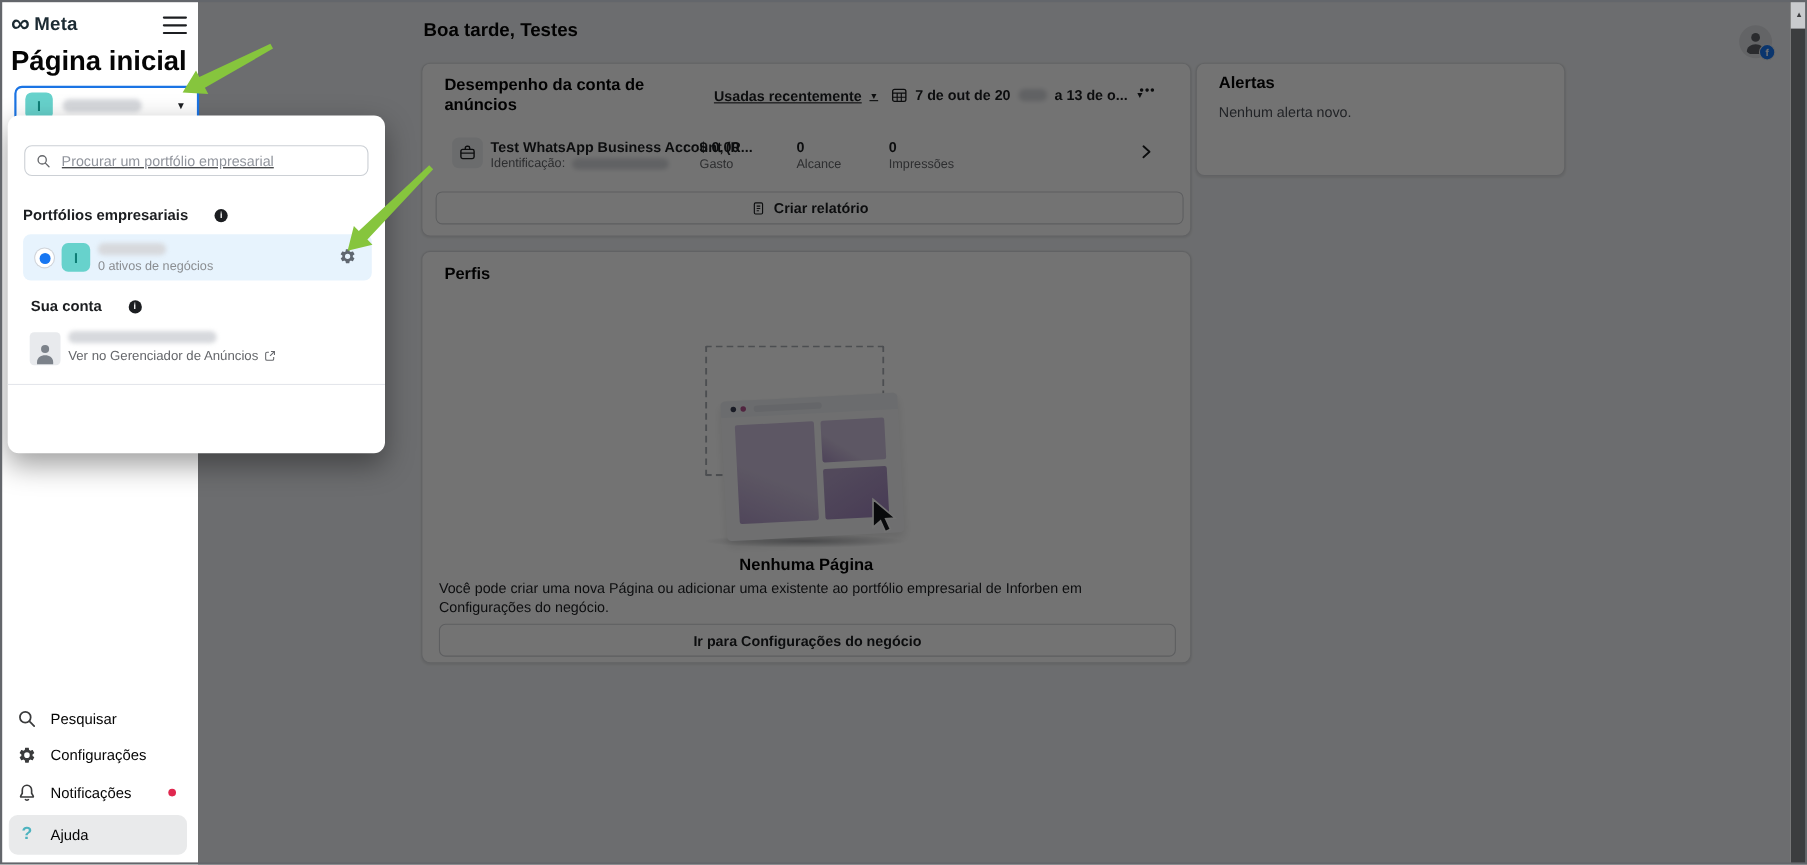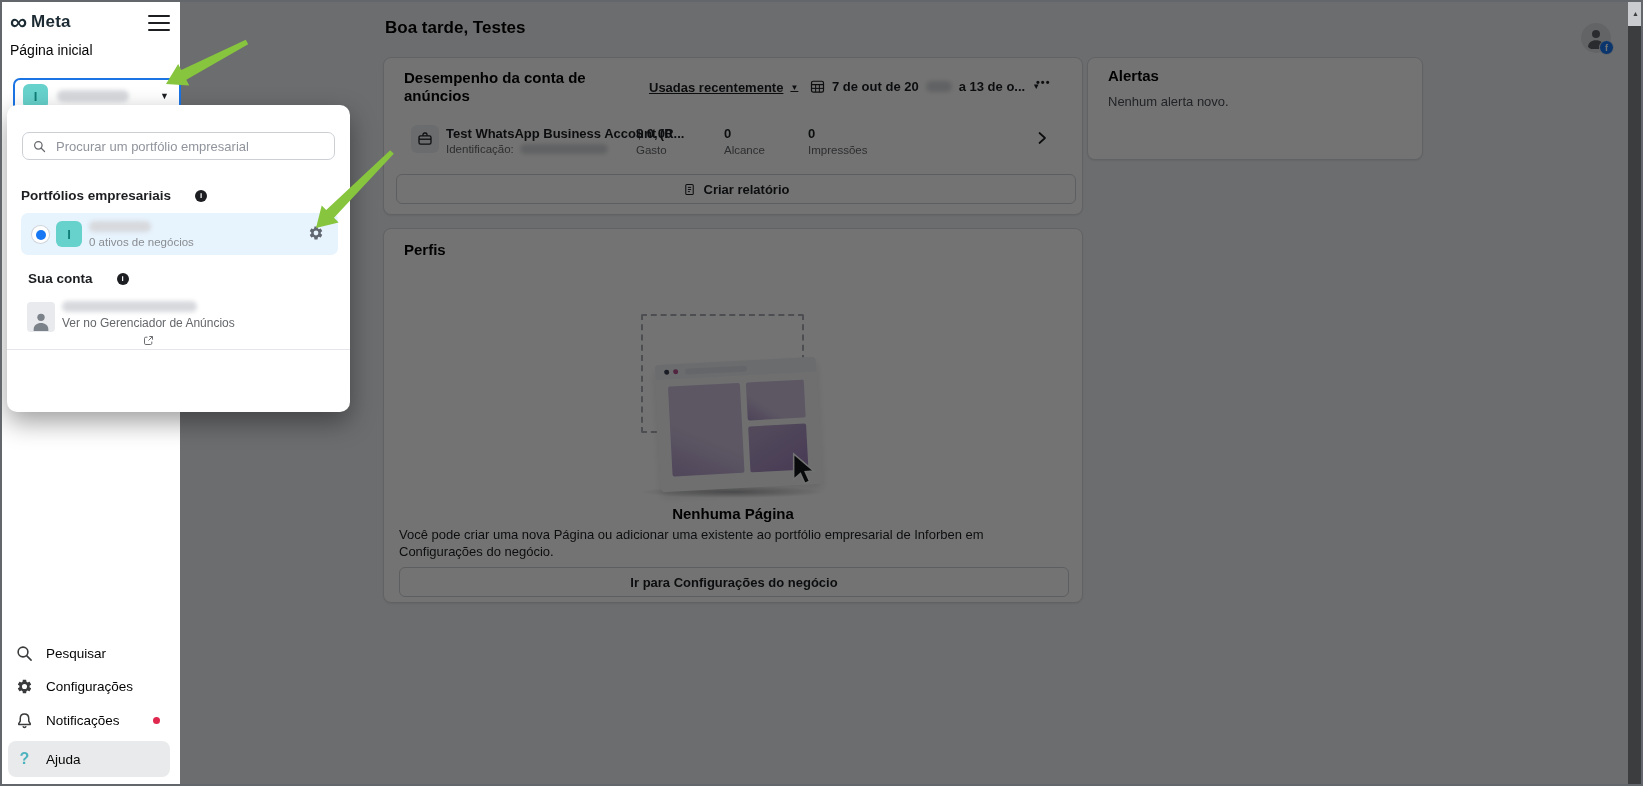--- a/index.html
+++ b/index.html
@@ -13,51 +13,51 @@
   .frame{position:absolute;inset:0;border:2px solid #63666b;pointer-events:none;z-index:60;box-sizing:border-box;}
   
   .overlay{position:absolute;left:180px;top:0;width:1448px;height:786px;background:rgba(0,0,0,.55);z-index:10;}
   
   .sidebar{position:absolute;left:0;top:0;width:180px;height:786px;background:#fff;z-index:20;}
   .brand{position:absolute;left:10px;top:12px;display:flex;align-items:center;gap:4px;}
   .brand .inf{font-size:24px;font-weight:700;color:#1c2b33;line-height:18px;}
   .brand .brand-txt{font-size:17px;font-weight:700;color:#1c2b33;letter-spacing:.2px;}
   .hamburger{position:absolute;left:148px;top:15px;width:22px;height:16px;display:flex;flex-direction:column;justify-content:space-between;cursor:pointer;}
   .hamburger span{display:block;height:2px;background:#1c1e21;border-radius:1px;}
-  .page-title{position:absolute;left:10px;top:42px;font-size:14px;font-weight:400;color:#050505;}
+  .page-title{position:absolute;left:10px;top:42px;font-size:25px;font-weight:700;color:#050505;}
   .selector{position:absolute;left:13px;top:78px;width:168px;height:36px;background:#fff;border:2px solid #1b74e4;border-radius:7px;box-sizing:border-box;z-index:31;display:flex;align-items:center;cursor:pointer;}
   .tile{background:#67d2cc;color:#0e7e76;font-weight:700;border-radius:6px;display:flex;align-items:center;justify-content:center;}
   .selector .tile{width:25px;height:25px;margin-left:8px;font-size:13px;}
   .blurpill{background:#d7d9dd;border-radius:6px;filter:blur(2px);}
   .selector .blurpill{width:72px;height:12px;margin-left:9px;}
   .selector .caret{margin-left:auto;margin-right:10px;font-size:9px;color:#1c1e21;}
   .nav-item{position:absolute;left:8px;width:162px;height:28px;display:flex;align-items:center;gap:13px;padding-left:8px;box-sizing:border-box;border-radius:8px;cursor:pointer;font-size:13.5px;color:#050505;}
   .nav-item svg{width:17px;height:17px;color:#3a3b3c;flex:0 0 auto;}
   .nav-item.active{background:#e9eaeb;height:36px;}
   .q-icon{font-size:16px;font-weight:700;color:#4db3bf;width:17px;text-align:center;}
   .reddot{position:absolute;right:10px;top:50%;margin-top:-3.5px;width:7px;height:7px;border-radius:50%;background:#e0284f;}
   
   .popover{position:absolute;left:7px;top:105px;width:343px;height:307px;background:#fff;border-radius:10px;box-shadow:0 10px 26px rgba(0,0,0,.38);z-index:30;}
   .searchbox{position:absolute;left:15px;top:27px;width:313px;height:28px;border:1px solid #ccd0d5;border-radius:7px;box-sizing:border-box;display:flex;align-items:center;gap:8px;padding:0 10px;}
   .searchbox svg{width:13px;height:13px;color:#65676b;flex:0 0 auto;}
-  .searchbox input{border:none;outline:none;flex:1;font-size:13px;color:#1c1e21;font-family:inherit;background:transparent;}
+  .searchbox input{border:none;outline:none;flex:1;font-size:13px;color:#1c1e21;font-family:inherit;background:transparent;text-decoration:underline;}
   .searchbox input::placeholder{color:#90949c;}
   .sec-head{position:absolute;display:flex;align-items:center;gap:24px;font-size:13.5px;font-weight:700;color:#1c1e21;}
   .info-i{width:12px;height:12px;border-radius:50%;background:#1c1e21;color:#fff;font-size:8px;font-weight:700;display:flex;align-items:center;justify-content:center;font-style:normal;}
   .prow{position:absolute;left:14px;top:108px;width:317px;height:42px;background:#e7f3fd;border-radius:7px;cursor:pointer;}
   .radio{position:absolute;left:11px;top:13px;width:17px;height:17px;border-radius:50%;background:#fff;box-shadow:0 0 0 1px #d0d4da;}
   .radio::after{content:"";position:absolute;left:3.5px;top:3.5px;width:10px;height:10px;border-radius:50%;background:#1877f2;}
   .prow .tile{position:absolute;left:35px;top:8px;width:26px;height:26px;font-size:13px;}
   .prow .blurpill{position:absolute;left:68px;top:8px;width:62px;height:11px;}
   .prow .sub{position:absolute;left:68px;top:23px;font-size:11.5px;color:#8a8d91;}
   .prow .gear{position:absolute;right:14px;top:12px;width:16px;height:16px;color:#606770;cursor:pointer;}
   .acct-avatar{position:absolute;left:20px;top:197px;width:28px;height:30px;background:#e8eaed;border-radius:4px;display:flex;align-items:flex-end;justify-content:center;overflow:hidden;}
   .acct-avatar svg{width:22px;height:22px;color:#7c828a;}
   .acct-blur{position:absolute;left:55px;top:196px;width:135px;height:11px;}
-  .acct-link{position:absolute;left:55px;top:211px;display:flex;align-items:center;gap:5px;font-size:12px;color:#65676b;cursor:pointer;flex-direction:column;}
+  .acct-link{position:absolute;left:55px;top:211px;display:flex;align-items:center;gap:5px;font-size:12px;color:#65676b;cursor:pointer;}
   .acct-link svg{width:11px;height:11px;color:#65676b;}
   .divider{position:absolute;left:0;top:244px;width:343px;height:1px;background:#e4e6eb;}
   .create-btn{position:absolute;left:15px;top:263px;width:313px;height:29px;border:1px solid #ccd0d5;border-radius:7px;box-sizing:border-box;display:flex;align-items:center;justify-content:center;font-size:13.5px;font-weight:600;color:#1c1e21;background:#fff;cursor:pointer;}
   
   .card{position:absolute;background:#fff;border:1px solid #d8dade;border-radius:8px;box-sizing:border-box;z-index:1;box-shadow:0 1px 2px rgba(0,0,0,.08);}
   .greeting{position:absolute;left:385px;top:18px;font-size:17px;font-weight:700;color:#050505;z-index:1;}
   .perf-card{left:383px;top:57px;width:700px;height:158px;}
   .card-title{position:absolute;font-size:15px;font-weight:700;color:#050505;line-height:18px;}
   .filterer{position:absolute;display:flex;align-items:center;gap:7px;font-size:13px;font-weight:600;color:#1c1e21;cursor:pointer;}
   .filterer .caret{font-size:8px;}

